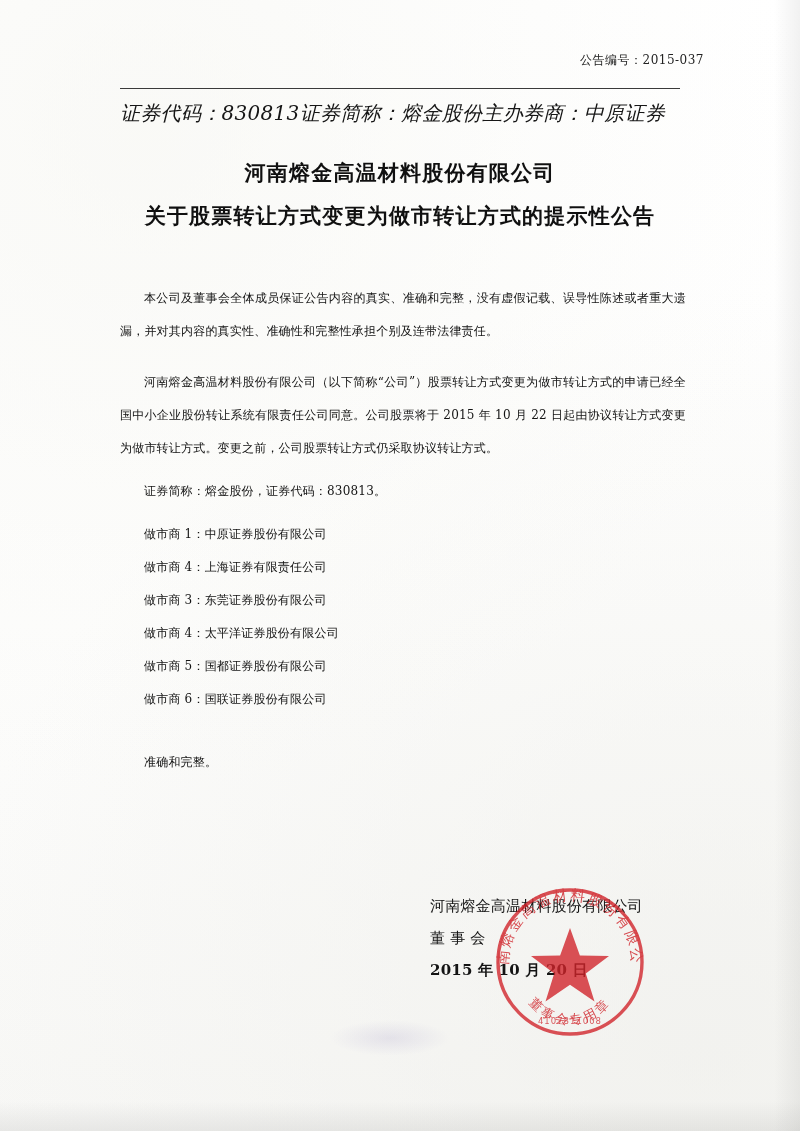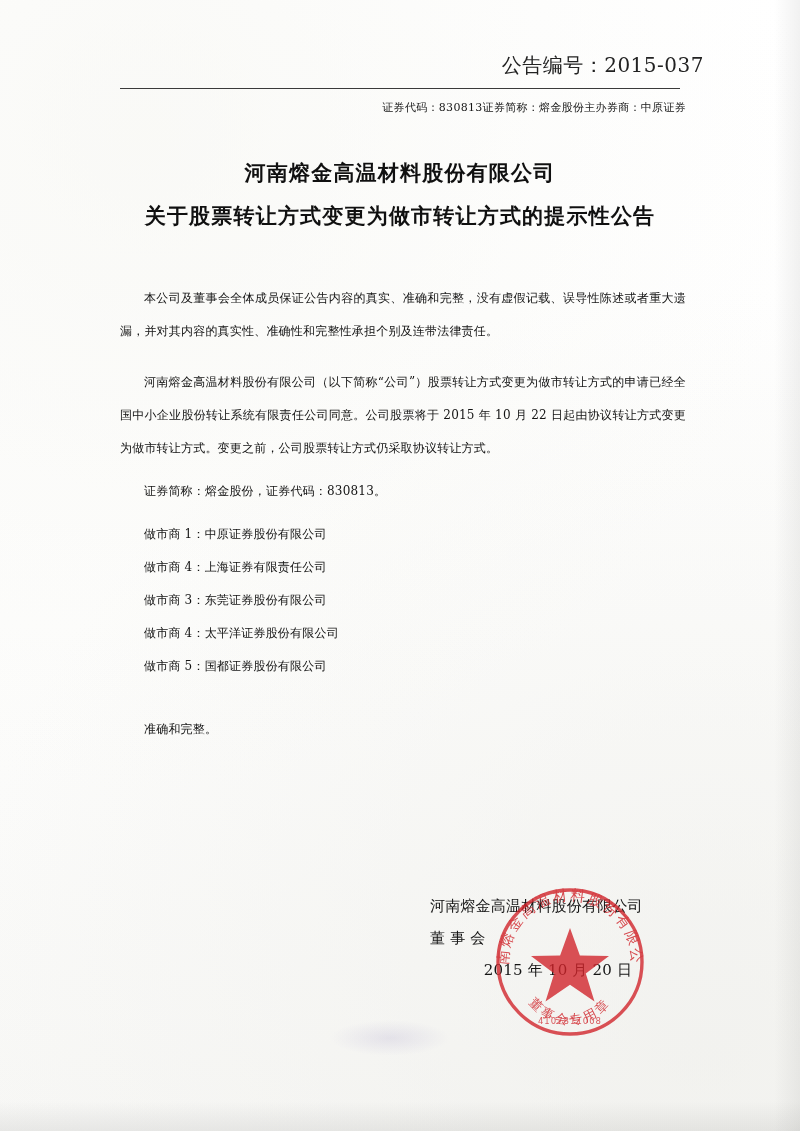--- a/index.html
+++ b/index.html
@@ -26,42 +26,43 @@
     inset: 0;
     background:
       radial-gradient(circle at 18% 12%, rgba(245,245,240,0.55), rgba(255,255,255,0) 55%),
       radial-gradient(circle at 88% 92%, rgba(238,238,234,0.6), rgba(255,255,255,0) 60%);
     pointer-events: none;
   }
   .doc-number {
     position: absolute;
     top: 52px;
     right: 96px;
-    font-size: 20px;
+    font-size: 12px;
     letter-spacing: 0.5px;
     color: #222;
     white-space: nowrap;
   }
   .rule {
     position: absolute;
     top: 88px;
     left: 120px;
     width: 560px;
     border-top: 1px solid #3a3a3a;
   }
   .header-row {
     position: absolute;
     top: 100px;
     left: 120px;
     width: 566px;
     display: flex;
-    justify-content: flex-end;
-    font-size: 11px;
+    justify-content: flex-start;
+    font-size: 20px;
     color: #161616;
     white-space: nowrap;
+    font-style: italic;
   }
   .header-row > div { letter-spacing: 0.3px; }
 
   .title-block {
     position: absolute;
     top: 162px;
     left: 0;
     width: 800px;
     text-align: center;
   }
@@ -112,21 +113,21 @@
     top: 890px;
     left: 430px;
     width: 260px;
     font-size: 15px;
     line-height: 32px;
     color: #141414;
     text-align: left;
     letter-spacing: 0.2px;
   }
   .signature .sig-line2 { text-align: left; padding-right: 10px;}
-  .signature .sig-line3 { text-align: center; padding-right: 4px;}
+  .signature .sig-line3 { padding-right: 4px; font-weight: bold;}
 
   
   .seal {
     position: absolute;
     left: 486px;
     top: 878px;
     width: 168px;
     height: 168px;
     pointer-events: none;
     opacity: 0.88;
@@ -180,20 +181,21 @@
   <div class="body">
     <p class="para">本公司及董事会全体成员保证公告内容的真实、准确和完整，没有虚假记载、误导性陈述或者重大遗漏，并对其内容的真实性、准确性和完整性承担个别及连带法律责任。</p>
     <p class="para tight">河南熔金高温材料股份有限公司（以下简称“公司”）股票转让方式变更为做市转让方式的申请已经全国中小企业股份转让系统有限责任公司同意。公司股票将于 2015 年 10 月 22 日起由协议转让方式变更为做市转让方式。变更之前，公司股票转让方式仍采取协议转让方式。</p>
     <p class="para tight">证券简称：熔金股份，证券代码：830813。</p>
     <ul class="list">
       <li>做市商 1：中原证券股份有限公司</li>
       <li>做市商 4：上海证券有限责任公司</li>
       <li>做市商 3：东莞证券股份有限公司</li>
       <li>做市商 4：太平洋证券股份有限公司</li>
       <li>做市商 5：国都证券股份有限公司</li>
+      <li>做市商 6：国联证券股份有限公司</li>
     </ul>
     <div class="closing">准确和完整。</div>
   </div>
 
   <div class="signature">
     <div class="sig-line1">河南熔金高温材料股份有限公司</div>
     <div class="sig-line2">董 事 会</div>
     <div class="sig-line3">2015 年 10 月 20 日</div>
   </div>
 

